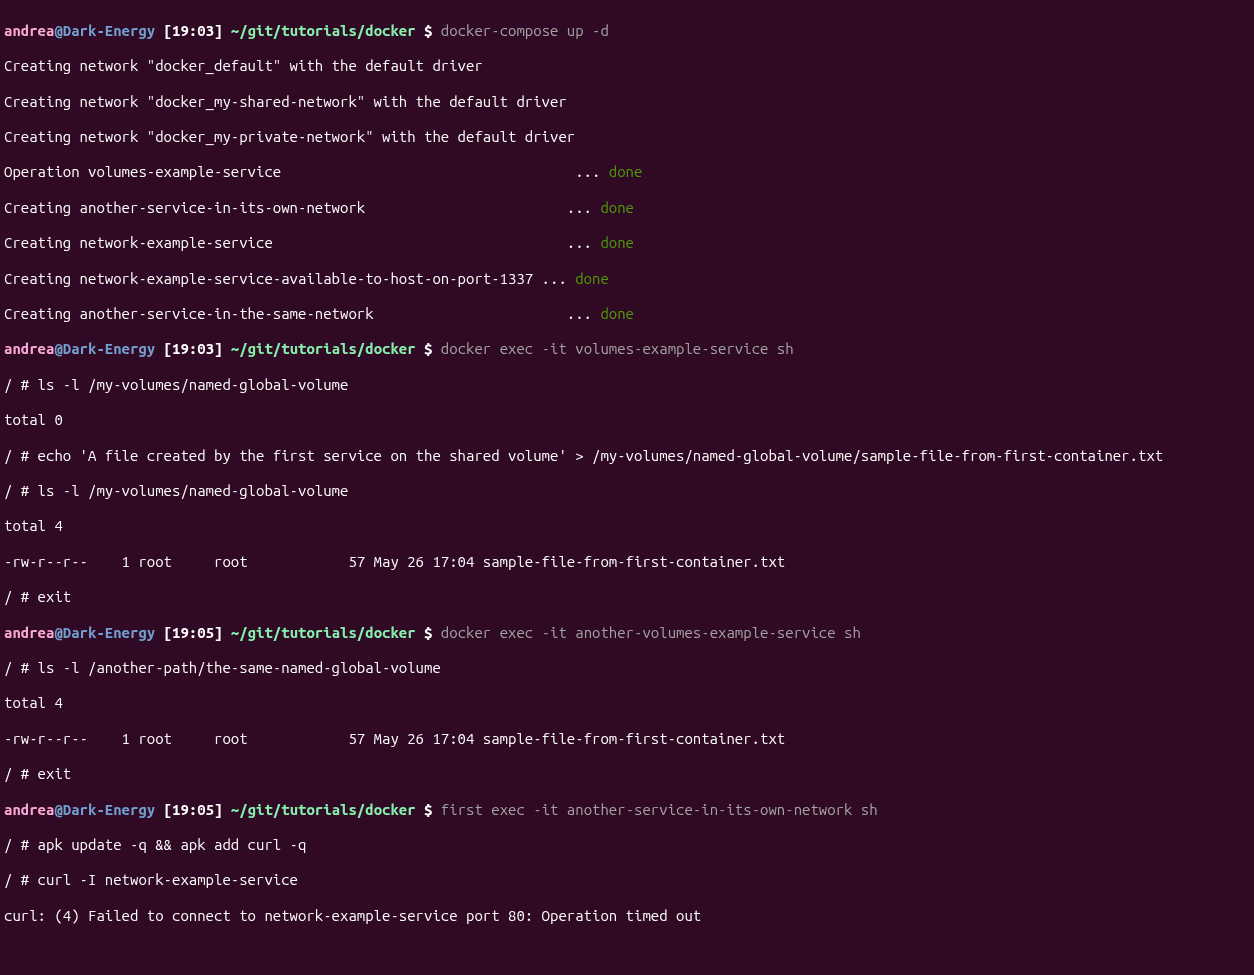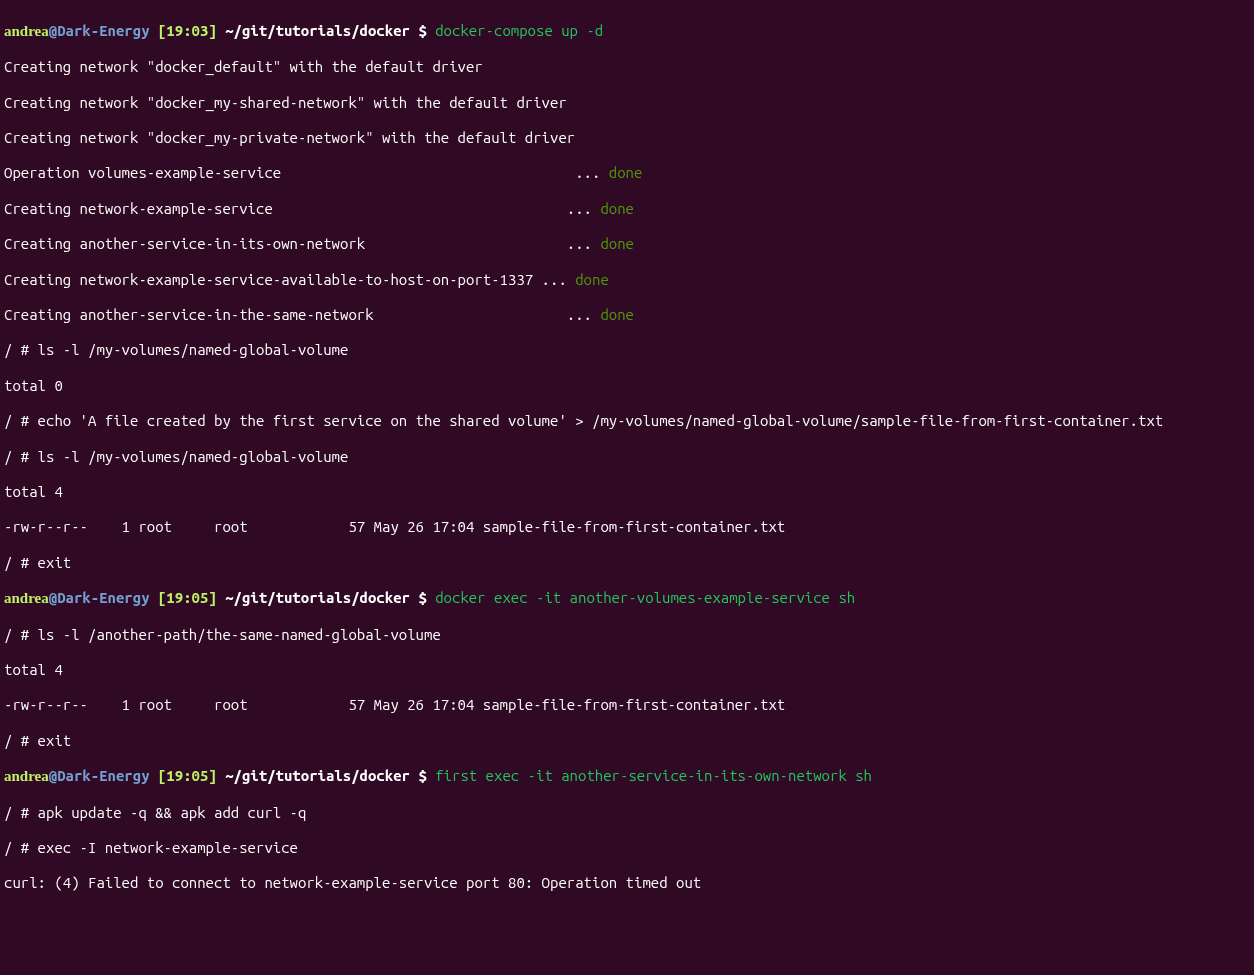--- a/index.html
+++ b/index.html
@@ -11,59 +11,60 @@
     font-size: 15px;
     line-height: 17.7px;
     width: 1254px;
     height: 975px;
     overflow: hidden;
   }
   .term {
     padding: 4px 4px 0 4px;
     white-space: pre;
   }
-  .user   { color: #bef264; font-family: Liberation Serif, serif; }
+  .user   { color: #f9a8d4; }
   .host   { color: #729FCF; }
-  .time   { color: #bef264; }
-  .path   { color: #ffffff; }
+  .time   { color: #ffffff; }
+  .path   { color: #86efac; }
   .done   { color: #4E9A06; }
   .dollar { color: #ffffff; }
-  .cmd    { color: #22c55e; }
+  .cmd    { color: #a3a3a3; }
   .out    { color: #ffffff; }
   .bold   { font-weight: bold; }
   .row { display: block; }
 </style>
 </head>
 <body>
 
 <div class="term">
 <span class="row"><span class="user bold">andrea</span><span class="host bold">@</span><span class="host bold">Dark-Energy</span> <span class="time bold">[19:03]</span> <span class="path bold">~/git/tutorials/docker</span><span class="dollar bold"> $ </span><span class="cmd">docker-compose up -d</span></span>
 <span class="row out">Creating network "docker_default" with the default driver</span>
 <span class="row out">Creating network "docker_my-shared-network" with the default driver</span>
 <span class="row out">Creating network "docker_my-private-network" with the default driver</span>
 <span class="row"><span class="out">Operation volumes-example-service                                   ... </span><span class="done">done</span></span>
+<span class="row"><span class="out">Creating another-service-in-its-own-network                        ... </span><span class="done">done</span></span>
 <span class="row"><span class="out">Creating network-example-service                                   ... </span><span class="done">done</span></span>
-<span class="row"><span class="out">Creating another-service-in-its-own-network                        ... </span><span class="done">done</span></span>
 <span class="row"><span class="out">Creating network-example-service-available-to-host-on-port-1337 ... </span><span class="done">done</span></span>
 <span class="row"><span class="out">Creating another-service-in-the-same-network                       ... </span><span class="done">done</span></span>
+<span class="row"><span class="user bold">andrea</span><span class="host bold">@</span><span class="host bold">Dark-Energy</span> <span class="time bold">[19:03]</span> <span class="path bold">~/git/tutorials/docker</span><span class="dollar bold"> $ </span><span class="cmd">docker exec -it volumes-example-service sh</span></span>
 <span class="row out">/ # ls -l /my-volumes/named-global-volume</span>
 <span class="row out">total 0</span>
 <span class="row out">/ # echo 'A file created by the first service on the shared volume' &gt; /my-volumes/named-global-volume/sample-file-from-first-container.txt</span>
 <span class="row out">/ # ls -l /my-volumes/named-global-volume</span>
 <span class="row out">total 4</span>
 <span class="row out">-rw-r--r--    1 root     root            57 May 26 17:04 sample-file-from-first-container.txt</span>
 <span class="row out">/ # exit</span>
 <span class="row"><span class="user bold">andrea</span><span class="host bold">@</span><span class="host bold">Dark-Energy</span> <span class="time bold">[19:05]</span> <span class="path bold">~/git/tutorials/docker</span><span class="dollar bold"> $ </span><span class="cmd">docker exec -it another-volumes-example-service sh</span></span>
 <span class="row out">/ # ls -l /another-path/the-same-named-global-volume</span>
 <span class="row out">total 4</span>
 <span class="row out">-rw-r--r--    1 root     root            57 May 26 17:04 sample-file-from-first-container.txt</span>
 <span class="row out">/ # exit</span>
 <span class="row"><span class="user bold">andrea</span><span class="host bold">@</span><span class="host bold">Dark-Energy</span> <span class="time bold">[19:05]</span> <span class="path bold">~/git/tutorials/docker</span><span class="dollar bold"> $ </span><span class="cmd">first exec -it another-service-in-its-own-network sh</span></span>
 <span class="row out">/ # apk update -q &amp;&amp; apk add curl -q</span>
-<span class="row out">/ # exec -I network-example-service</span>
+<span class="row out">/ # curl -I network-example-service</span>
 <span class="row out">curl: (4) Failed to connect to network-example-service port 80: Operation timed out</span>
 
 
 
 
 
 
 
 
 

